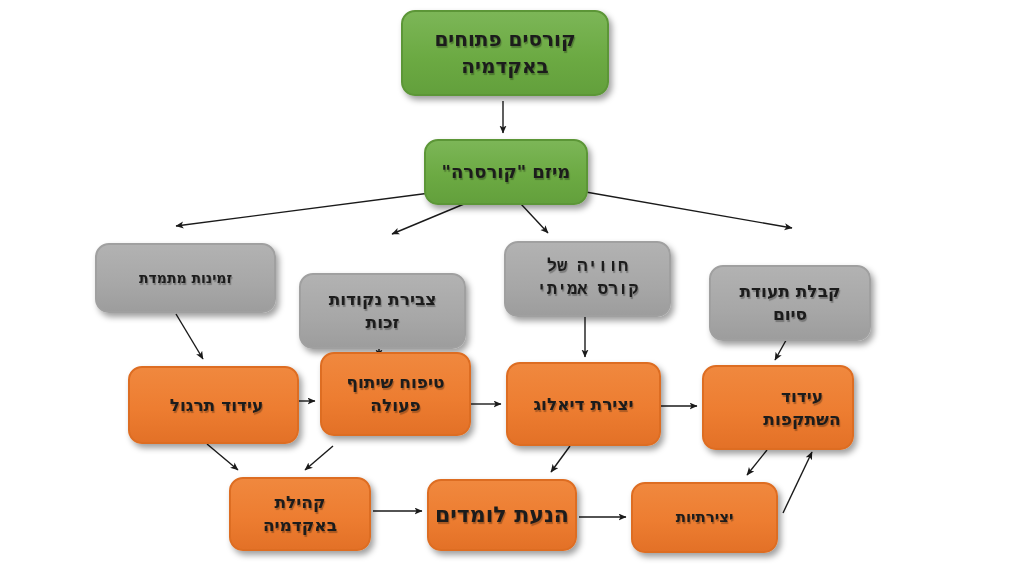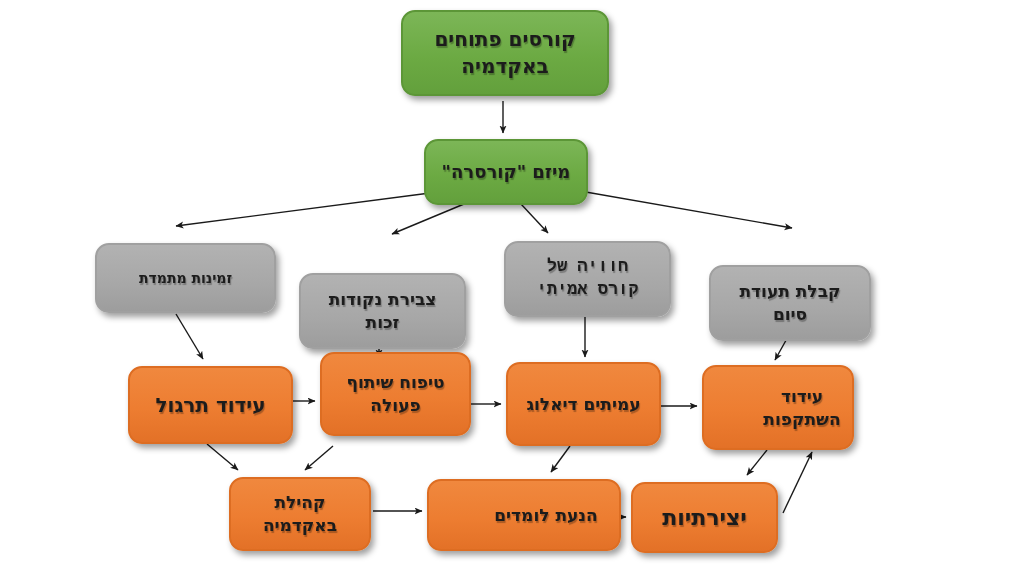--- a/index.html
+++ b/index.html
@@ -29,27 +29,27 @@
     background:linear-gradient(180deg,#f0883e 0%,#ed7d31 55%,#e37127 100%);
     border:2px solid #dd6d22;border-radius:14px;
   }
   
   #node-open-courses {left:401px;top:10px; width:204px;height:82px;font-size:20px;align-items:center;}
   #node-coursera     {left:424px;top:139px;width:160px;height:62px;font-size:18px;}
   #node-availability {left:95px; top:243px;width:177px;height:66px;font-size:14px;}
   #node-credits      {left:299px;top:241px;width:163px;height:72px;font-size:17px;margin-top:32px;}
   #node-real-course  {left:504px;top:241px;width:163px;height:72px;font-size:17px;font-family:Liberation Mono, monospace;}
   #node-certificate  {left:709px;top:241px;width:158px;height:72px;font-size:17px;margin-top:24px;}
-  #node-practice     {left:128px;top:366px;width:161px;height:74px;font-size:20px;}
+  #node-practice     {left:128px;top:366px;width:161px;height:74px;font-size:17px;padding-left:6px;}
   #node-cooperation  {left:320px;top:352px;width:147px;height:80px;font-size:17px;}
   #node-dialogue     {left:506px;top:362px;width:151px;height:80px;font-size:17px;}
   #node-reflection   {left:702px;top:365px;width:148px;height:81px;font-size:17px;justify-content:flex-end;}
   #node-community    {left:229px;top:477px;width:138px;height:70px;font-size:17px;}
-  #node-motivation   {left:427px;top:479px;width:146px;height:68px;font-size:17px;padding-left:44px;}
-  #node-creativity   {left:631px;top:482px;width:143px;height:67px;font-size:22px;}
+  #node-motivation   {left:427px;top:479px;width:146px;height:68px;font-size:22px;}
+  #node-creativity   {left:631px;top:482px;width:143px;height:67px;font-size:15px;}
   
   #node-open-courses .label{max-width:180px;}
   #node-credits .label{max-width:125px;}
   #node-real-course .label{max-width:132px;}
   #node-certificate .label{max-width:115px;}
   #node-cooperation .label{max-width:112px;}
   #node-reflection .label{max-width:100px;}
   #node-community .label{max-width:95px;}
 </style>
 </head>
@@ -112,21 +112,21 @@
 
   <div class="node orange" id="node-practice">
     <span class="label" dir="rtl">עידוד תרגול</span>
   </div>
 
   <div class="node orange" id="node-cooperation">
     <span class="label" dir="rtl">טיפוח שיתוף פעולה</span>
   </div>
 
   <div class="node orange" id="node-dialogue">
-    <span class="label" dir="rtl">עמיתים דיאלוג</span>
+    <span class="label" dir="rtl">יצירת דיאלוג</span>
   </div>
 
   <div class="node orange" id="node-reflection">
     <span class="label" dir="rtl">עידוד השתקפות</span>
   </div>
 
   <div class="node orange" id="node-community">
     <span class="label" dir="rtl">קהילת באקדמיה</span>
   </div>
 

